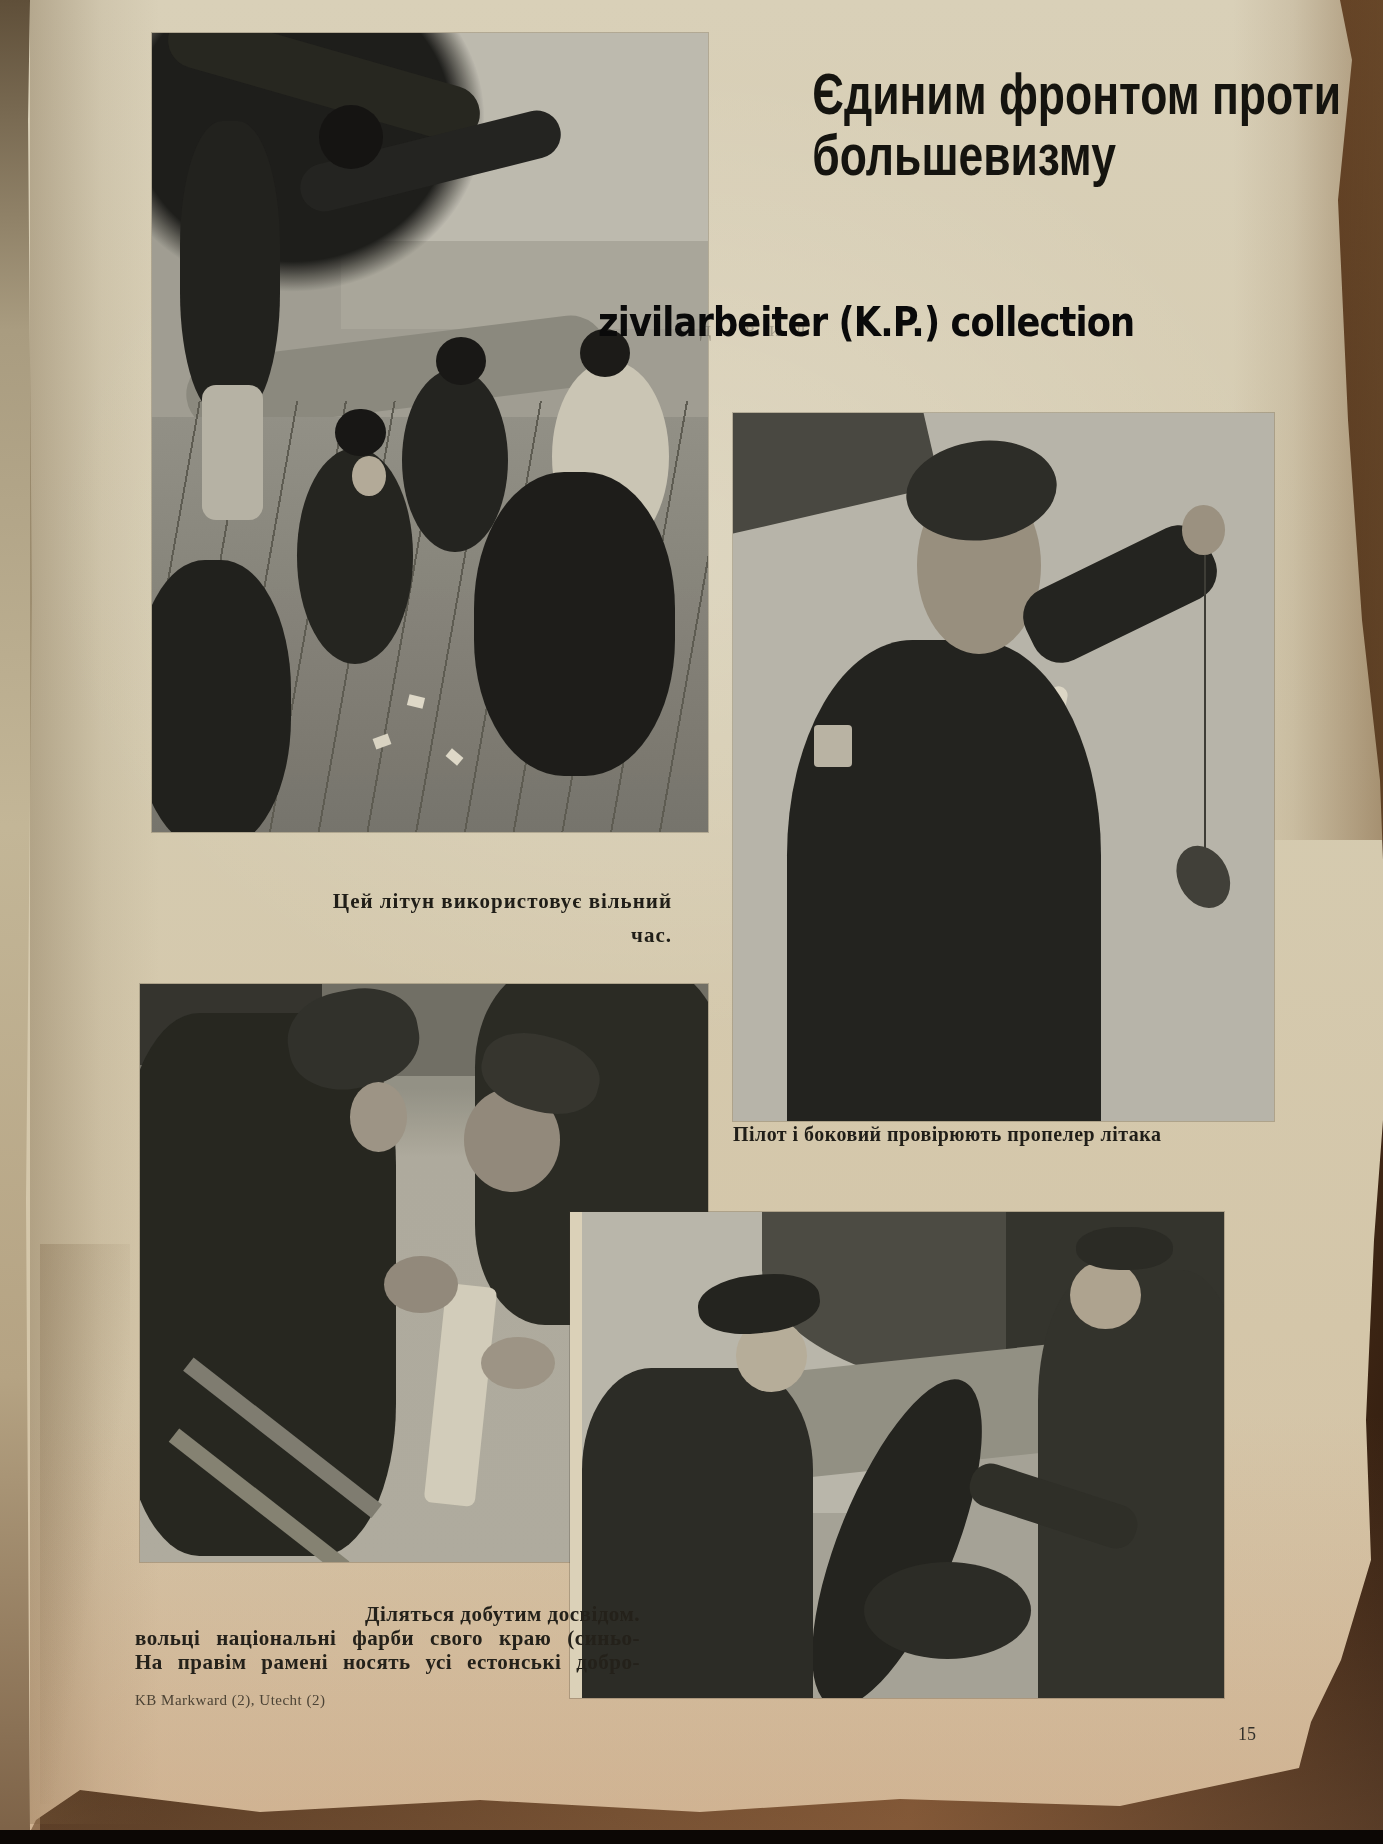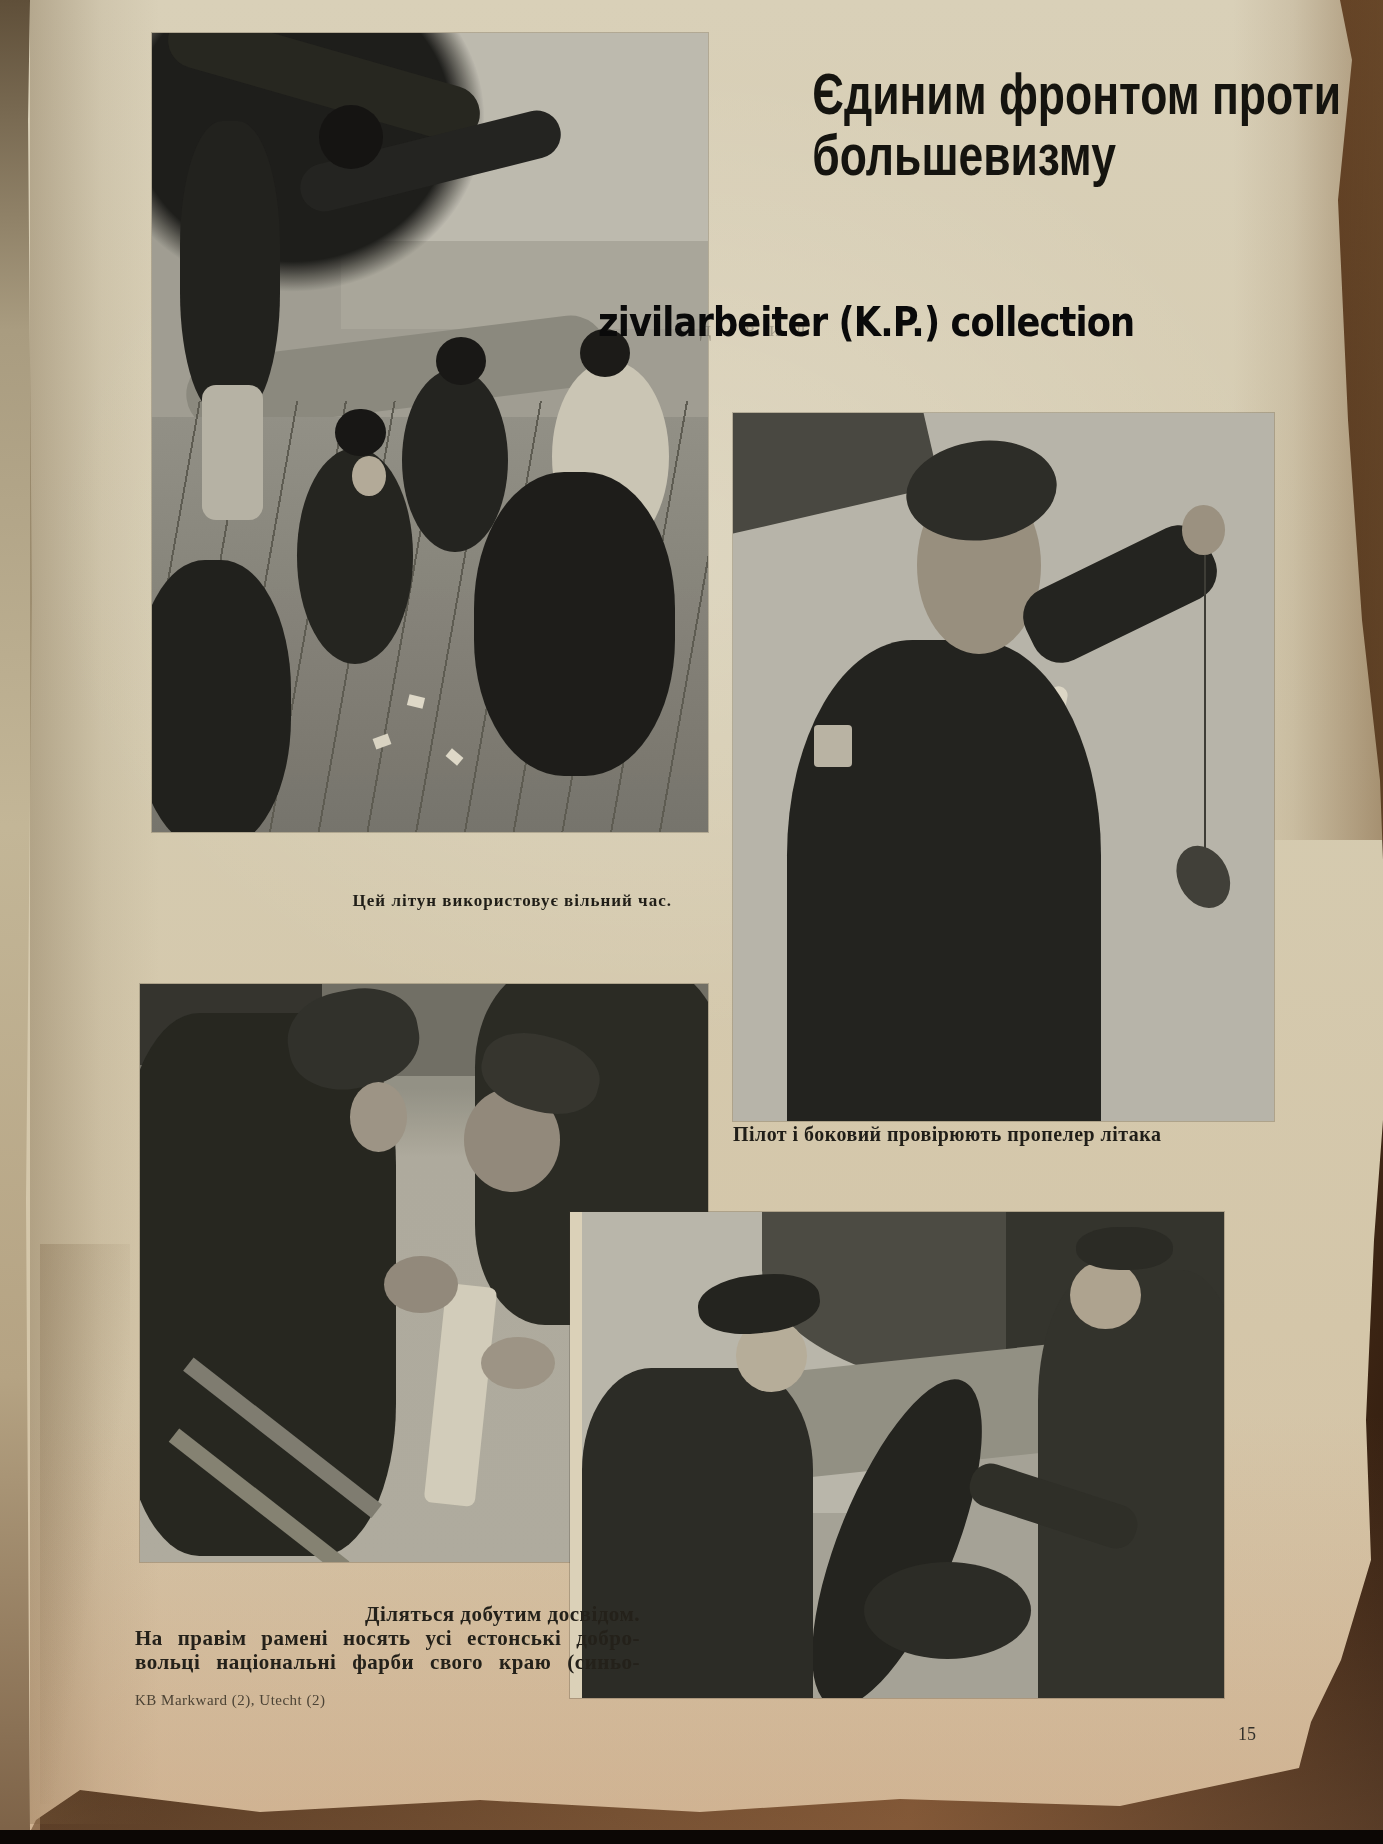--- a/index.html
+++ b/index.html
@@ -109,21 +109,21 @@
   .title-line{font-family:"Liberation Sans",sans-serif;font-weight:700;font-size:57px;line-height:61px;
     letter-spacing:0;transform:scaleX(.78);transform-origin:50% 0;white-space:nowrap;}
   .subtitle{position:absolute;left:700px;top:210px;width:560px;text-align:center;
     font-weight:700;font-size:31px;color:#1c1a14;white-space:nowrap;}
   .watermark{position:absolute;left:598px;top:298px;z-index:30;
     font-family:"DejaVu Sans",sans-serif;font-weight:800;font-size:41px;letter-spacing:-1px;
     color:#0a0a0a;transform:scaleX(.86);transform-origin:0 0;white-space:nowrap;}
   .under-text{position:absolute;left:700px;top:316px;z-index:29;font-size:22px;color:#3a362c;
     opacity:.35;letter-spacing:14px;white-space:nowrap;}
   .cap-fish{position:absolute;left:300px;top:884px;width:372px;text-align:right;
-    font-weight:700;font-size:17px;line-height:34px;letter-spacing:1px;color:#201e18;}
+    font-weight:700;font-size:21px;line-height:34px;letter-spacing:1px;color:#201e18;}
   .cap-prop{position:absolute;left:733px;top:1122px;width:460px;font-weight:700;font-size:21px;
     letter-spacing:.5px;color:#201e18;transform:scaleX(.95);transform-origin:0 0;white-space:nowrap;}
   .cap-exp{position:absolute;left:135px;top:1602px;width:505px;font-weight:700;font-size:21px;
     line-height:24px;letter-spacing:.5px;color:#24211a;font-family:Liberation Serif, serif;}
   .cap-exp .r{text-align:right;}
   .cap-exp .j{text-align:justify;text-align-last:justify;}
   .credit{position:absolute;left:135px;top:1692px;font-size:15px;letter-spacing:.5px;color:#4c4335;}
   .pagenum{position:absolute;left:1238px;top:1724px;font-size:18px;color:#33302a;}
 </style>
 </head>
@@ -218,21 +218,21 @@
   <div class="watermark">zivilarbeiter (K.P.) collection</div>
 
   <div class="cap-fish">
     <div>Цей літун використовує вільний час.</div>
   </div>
 
   <div class="cap-prop">Пілот і боковий провірюють пропелер літака</div>
 
   <div class="cap-exp">
     <div class="r">Діляться добутим досвідом.</div>
+    <div class="j">вольці національні фарби свого краю (синьо-</div>
     <div class="j">На правім рамені носять усі естонські добро-</div>
-    <div class="j">вольці національні фарби свого краю (синьо-</div>
   </div>
 
   <div class="credit">KB Markward (2), Utecht (2)</div>
   <div class="pagenum">15</div>
 
   <div class="bottom-black"></div>
 </div>
 
 </body></html>

